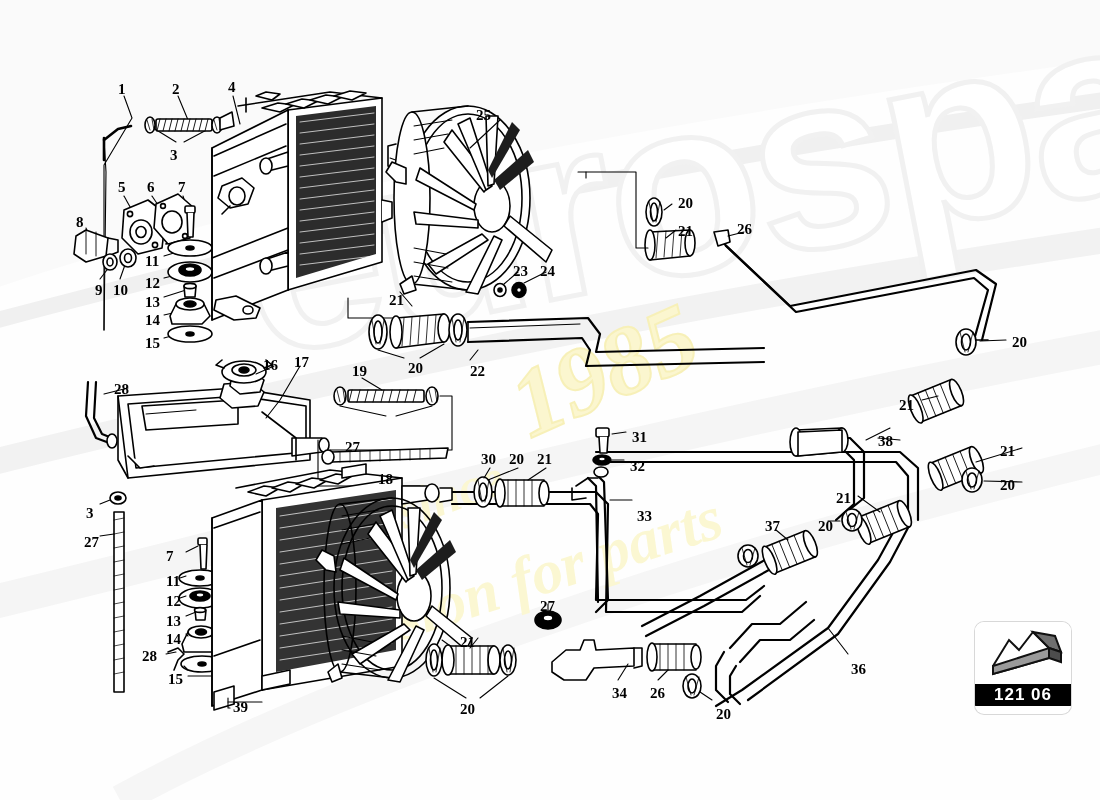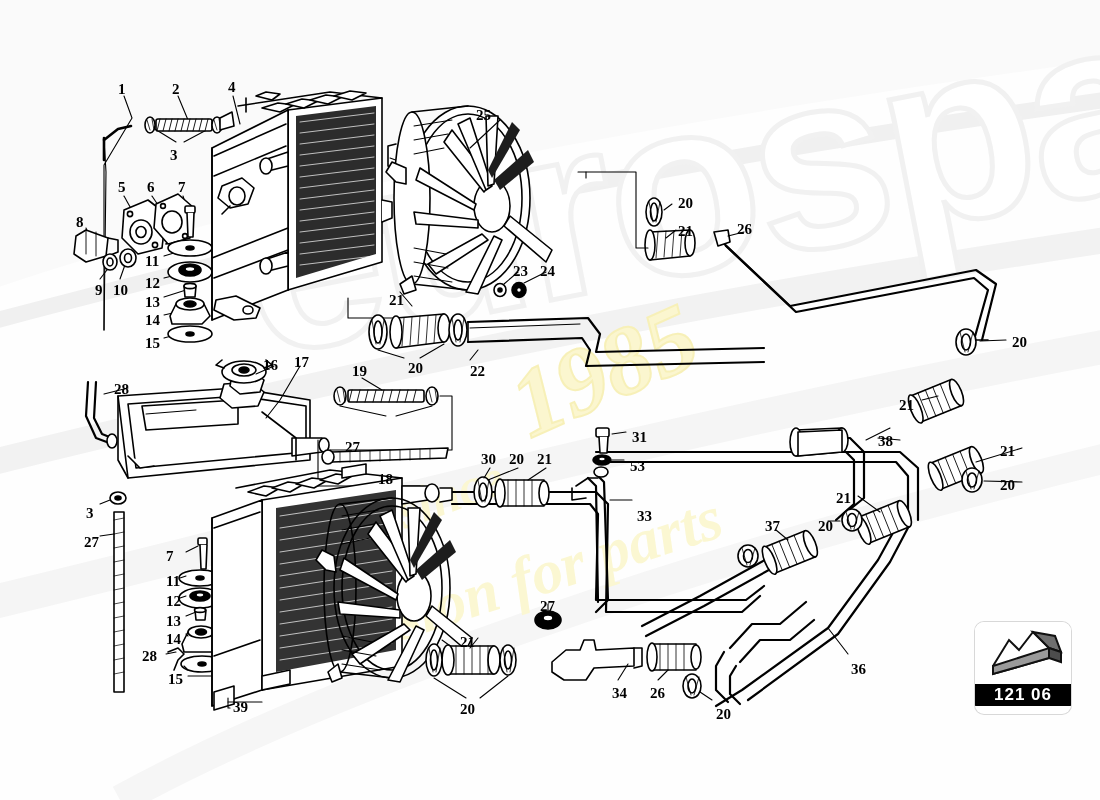--- a/index.html
+++ b/index.html
@@ -715,21 +715,21 @@
       <div class="lbl" style="left: 114px; top: 382px;">28</div>
       <div class="lbl" style="left: 378px; top: 442px; margin-top: 30px;">18</div>
       <div class="lbl" style="left: 899px; top: 398px;">21</div>
       <div class="lbl" style="left: 345px; top: 440px;">27</div>
       <div class="lbl" style="left: 632px; top: 430px;">31</div>
       <div class="lbl" style="left: 878px; top: 434px;">38</div>
       <div class="lbl" style="left: 1000px; top: 444px;">21</div>
       <div class="lbl" style="left: 481px; top: 452px;">30</div>
       <div class="lbl" style="left: 509px; top: 452px;">20</div>
       <div class="lbl" style="left: 537px; top: 452px;">21</div>
-      <div class="lbl" style="left: 630px; top: 459px;">53</div>
+      <div class="lbl" style="left: 630px; top: 459px;">32</div>
       <div class="lbl" style="left: 1000px; top: 478px;">20</div>
       <div class="lbl" style="left: 836px; top: 491px;">21</div>
       <div class="lbl" style="left: 86px; top: 506px;">3</div>
       <div class="lbl" style="left: 637px; top: 509px;">33</div>
       <div class="lbl" style="left: 818px; top: 519px;">20</div>
       <div class="lbl" style="left: 765px; top: 519px;">37</div>
       <div class="lbl" style="left: 84px; top: 535px;">27</div>
       <div class="lbl" style="left: 166px; top: 549px;">7</div>
       <div class="lbl" style="left: 166px; top: 574px;">11</div>
       <div class="lbl" style="left: 166px; top: 594px;">12</div>

